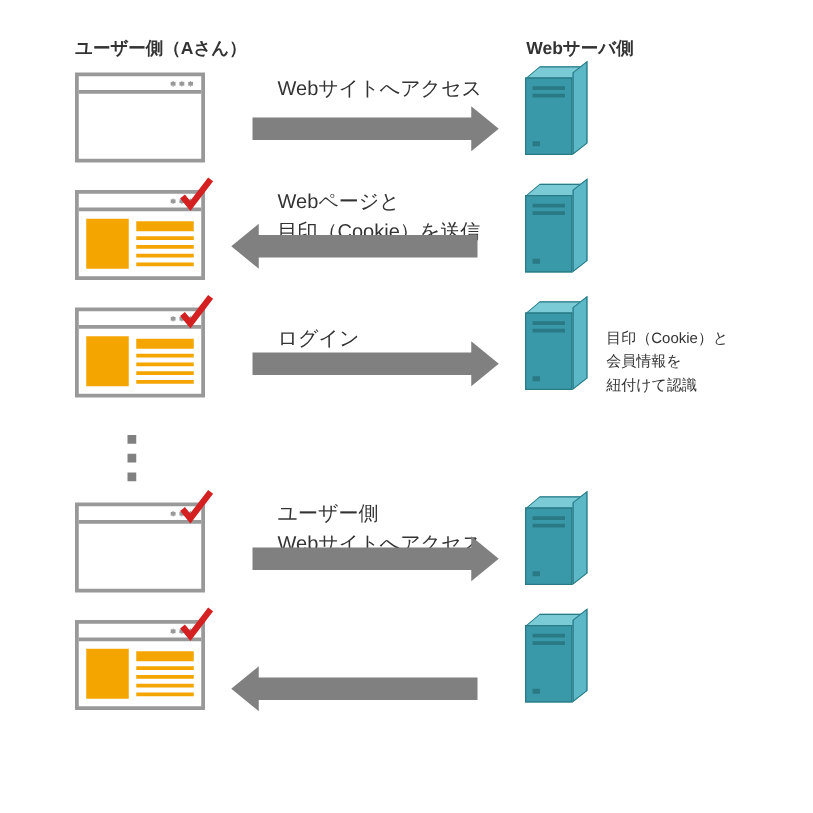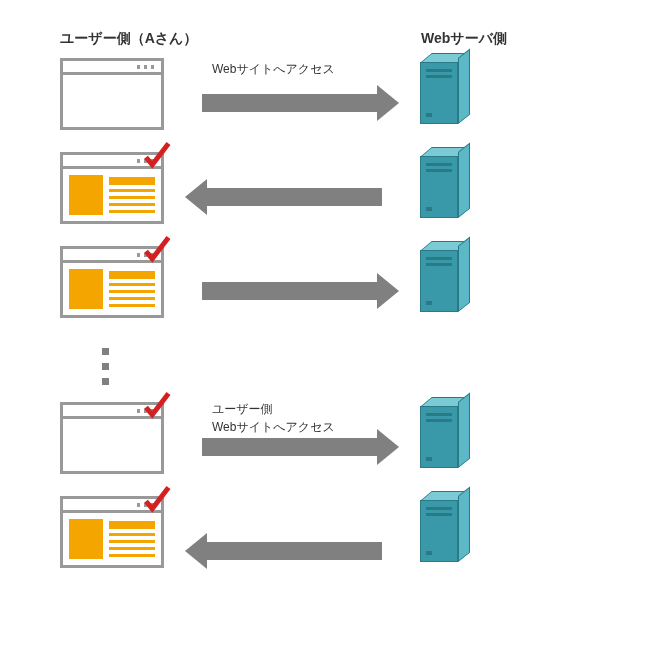--- a/index.html
+++ b/index.html
@@ -22,21 +22,21 @@
   .srv-body::before,.srv-body::after{content:"";position:absolute;background:#2a7a86}
   .srv-body::before{left:5px;top:6px;width:26px;height:3px;box-shadow:0 6px 0 #2a7a86}
   .srv-body::after{left:5px;bottom:6px;width:6px;height:4px}
   .srv-side{position:absolute;left:38px;top:0;width:12px;height:66px;background:#5cb8c6;transform:skewY(-38deg);transform-origin:left top;border:1px solid #2a7a86}
   .srv-top{position:absolute;left:0;top:-5px;width:38px;height:10px;background:#7acbd6;transform:skewX(-50deg);transform-origin:left bottom;border:1px solid #2a7a86}
   .arrow{position:absolute;left:142px;width:180px;top:36px}
   .ar-line{height:18px;background:#808080}
   .ar-head{position:absolute;width:0;height:0;border-top:18px solid transparent;border-bottom:18px solid transparent;top:-9px}
   .ar-r .ar-head{right:-17px;border-left:22px solid #808080}
   .ar-l .ar-head{left:-17px;border-right:22px solid #808080}
-  .lbl{position:absolute;left:152px;width:230px;top:2px;font-size:12px;line-height:1.5}
+  .lbl{position:absolute;left:162px;width:230px;top:2px;font-size:16px;line-height:1.5}
   .lbl2{top:-2px}
   .lbl3{top:-8px}
   .side{position:absolute;left:425px;top:15px;font-size:12px;line-height:1.6}
   .dots{position:absolute;left:102px;width:10px}
   .dot{width:7px;height:7px;background:#808080;margin:8px 0}
 </style>
 </head>
 <body>
 
 <div class="stage">
@@ -69,20 +69,22 @@
             <div class="lt"></div>
             <div class="lt"></div>
             <div class="lt"></div>
             <div class="lt"></div>
           </div>
         </div>
       <svg class="check" viewBox="0 0 24 24">
           <path d="M4 13 L9 19 L22 2" stroke="#d42020" stroke-width="4" fill="none"></path>
         </svg>
     </div>
+    <div class="lbl lbl2" style="white-space:pre-line"><span>Webページと
+目印（Cookie）を送信</span></div>
     <div class="arrow ar-l">
         <div class="ar-line"></div>
         <div class="ar-head"></div>
       </div>
     <div class="server">
         <div class="srv-top"></div>
         <div class="srv-side"></div>
         <div class="srv-body"></div>
       </div>
   </div>
@@ -97,29 +99,33 @@
             <div class="lt"></div>
             <div class="lt"></div>
             <div class="lt"></div>
             <div class="lt"></div>
           </div>
         </div>
       <svg class="check" viewBox="0 0 24 24">
           <path d="M4 13 L9 19 L22 2" stroke="#d42020" stroke-width="4" fill="none"></path>
         </svg>
     </div>
+    <div class="lbl" style="top:14px">ログイン</div>
     <div class="arrow ar-r">
         <div class="ar-line"></div>
         <div class="ar-head"></div>
       </div>
     <div class="server">
         <div class="srv-top"></div>
         <div class="srv-side"></div>
         <div class="srv-body"></div>
       </div>
+    <div class="side" style="white-space:pre-line"><span>目印（Cookie）と
+会員情報を
+紐付けて認識</span></div>
   </div>
 
   <div class="dots" style="top:340px">
       <div class="dot"></div>
       <div class="dot"></div>
       <div class="dot"></div>
     </div>
 
   <div class="row" style="top:402px">
     <div class="browser">

